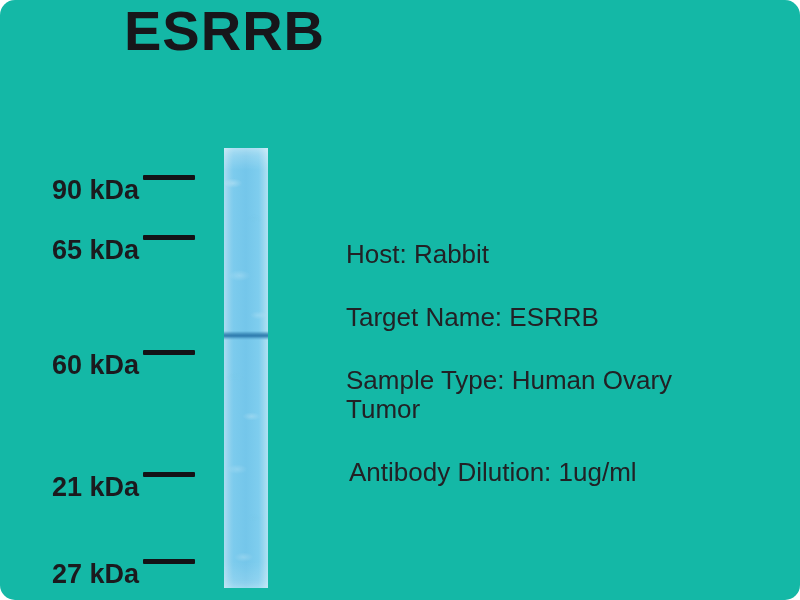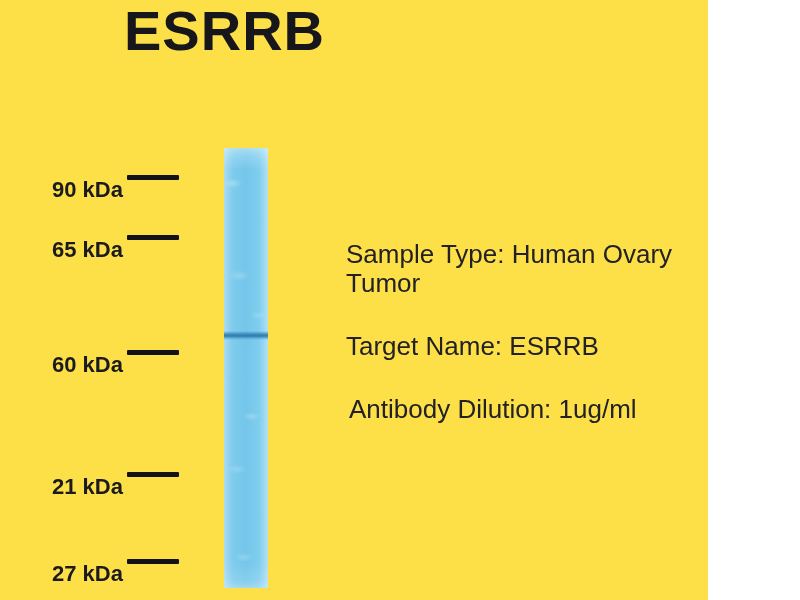--- a/index.html
+++ b/index.html
@@ -5,24 +5,25 @@
   html, body {
     margin: 0;
     padding: 0;
     background: #ffffff;
   }
   body {
     font-family: "Liberation Sans", sans-serif;
   }
   #figure {
     position: relative;
-    width: 708px;
+    width: 800px;
     height: 600px;
-    background: #fde047;
+    background: #14b8a6;
     overflow: hidden;
+    border-radius: 15px;
   }
 
   
   #blot-title {
     position: absolute;
     left: 124px;
     top: 2px;
     font-size: 56px;
     font-weight: bold;
     letter-spacing: 1px;
@@ -86,21 +87,21 @@
 
   
   .marker-row {
     position: absolute;
     left: 52px;
     display: flex;
     align-items: center;
     height: 0;
   }
   .marker-label {
-    font-size: 22px;
+    font-size: 27px;
     font-weight: bold;
     color: #1b1a1e;
     white-space: nowrap;
     line-height: 1;
     transform: translateY(-1px);
     margin-top: 28px;
   }
   .marker-tick {
     margin-left: 4px;
     width: 52px;
@@ -161,19 +162,20 @@
     <span class="marker-label">21 kDa</span>
     <span class="marker-tick"></span>
   </div>
 
   <div class="marker-row" style="top:561px">
     <span class="marker-label">27 kDa</span>
     <span class="marker-tick"></span>
   </div>
 
   <div id="annotations">
+    <div class="annotation-line">Host: Rabbit</div>
+    <div class="annotation-line">Target Name: ESRRB</div>
     <div class="annotation-line">Sample Type: Human Ovary
 Tumor</div>
-    <div class="annotation-line">Target Name: ESRRB</div>
     <div class="annotation-line" id="annotation-dilution">Antibody Dilution: 1ug/ml</div>
   </div>
 
 </div>
 
 </body></html>

